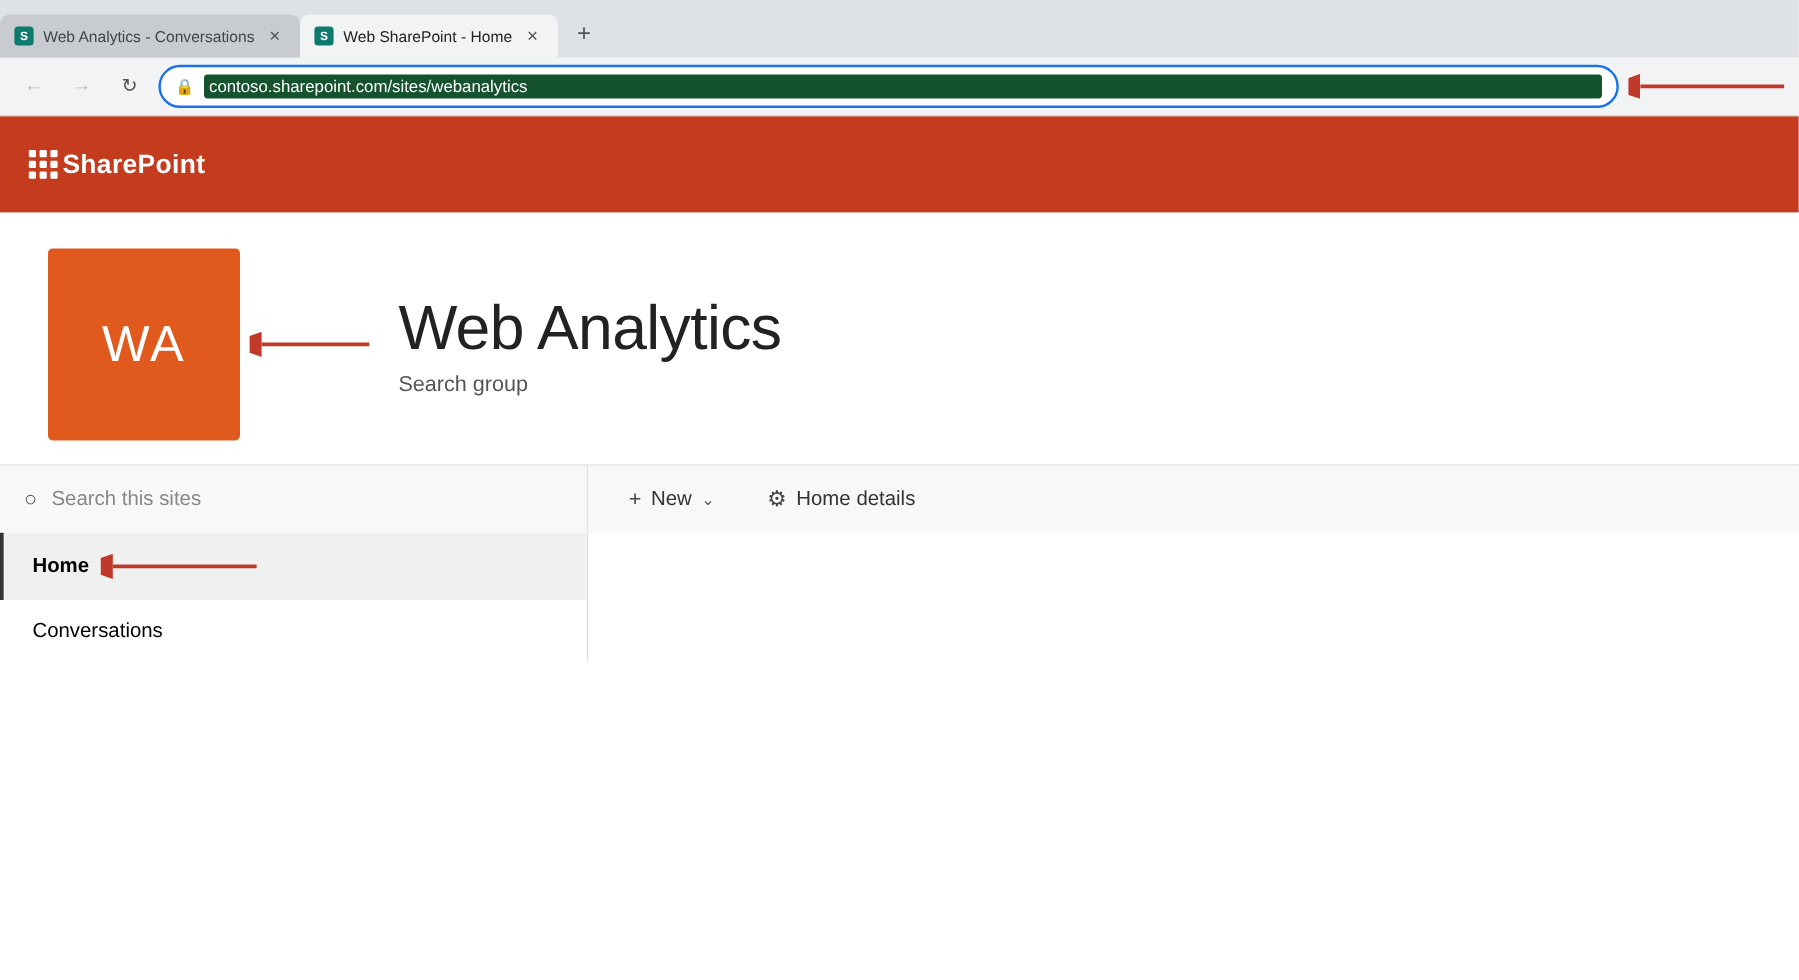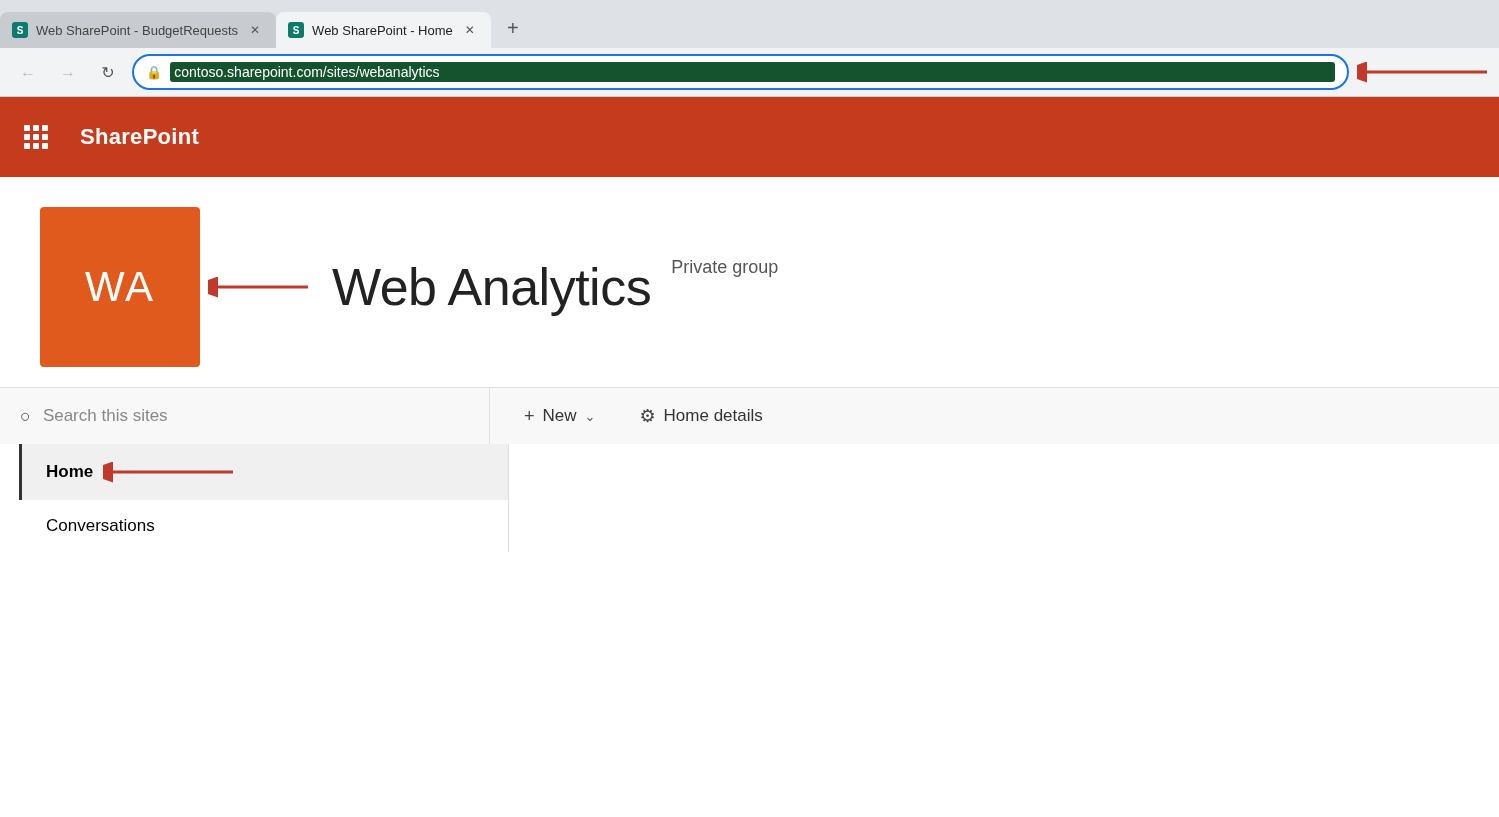--- a/index.html
+++ b/index.html
@@ -119,21 +119,21 @@
       border-radius: 3px;
     }
 
     
     .sharepoint-header {
       background: #c43b1e;
       height: 80px;
       display: flex;
       align-items: center;
       padding: 0 24px;
-      gap: 32px;
+      gap: 4px;
     }
     .sp-grid-icon {
       display: grid;
       grid-template-columns: repeat(3, 6px);
       gap: 3px;
       cursor: pointer;
     }
     .sp-grid-dot {
       width: 6px; height: 6px;
       background: white;
@@ -163,22 +163,22 @@
       align-items: center;
       justify-content: center;
       color: white;
       font-size: 42px;
       font-weight: 300;
       letter-spacing: 2px;
       flex-shrink: 0;
     }
     .site-info {
       display: flex;
-      flex-direction: row;
-      gap: 20px;
+      flex-direction: column;
+      gap: 6px;
     }
     .site-name {
       font-size: 52px;
       font-weight: 300;
       color: #222;
       letter-spacing: -0.5px;
     }
     .site-type {
       font-size: 18px;
       color: #555;
@@ -229,21 +229,20 @@
       border-radius: 4px;
     }
     .toolbar-btn-icon {
       font-size: 18px;
       color: #444;
     }
 
     
     .content-area {
       display: flex;
-      margin-left: 19px;
     }
     .left-nav {
       width: 490px;
       flex-shrink: 0;
       border-right: 1px solid #e0e0e0;
       background: #fff;
     }
     .nav-item {
       display: flex;
       align-items: center;
@@ -259,21 +258,21 @@
     }
   </style>
 </head>
 <body>
 
 <div class="browser-chrome">
 
   <div class="tab-bar">
     <div class="tab inactive">
       <div class="tab-icon">S</div>
-      <span class="tab-label">Web SharePoint - BudgetRequests</span>
+      <span class="tab-label">Web Analytics - Conversations</span>
       <div class="tab-close">✕</div>
     </div>
     <div class="tab active">
       <div class="tab-icon">S</div>
       <span class="tab-label">Web SharePoint - Home</span>
       <div class="tab-close">✕</div>
     </div>
     <div class="tab-new">+</div>
   </div>
 
@@ -322,21 +321,21 @@
       <defs>
         <marker id="arrowhead2" markerWidth="10" markerHeight="7" refX="0" refY="3.5" orient="auto">
           <polygon points="0 0, 10 3.5, 0 7" fill="#c0392b"></polygon>
         </marker>
       </defs>
       <line x1="100" y1="15" x2="10" y2="15" stroke="#c0392b" stroke-width="3" marker-end="url(#arrowhead2)"></line>
     </svg>
   </div>
   <div class="site-info">
     <span class="site-name">Web Analytics</span>
-    <span class="site-type">Private group</span>
+    <span class="site-type">Search group</span>
   </div>
 </div>
 
 <div class="toolbar-row">
   <div class="search-area">
     <span class="search-icon-wrap">○</span>
     <span class="search-text">Search this sites</span>
   </div>
   <div class="toolbar-actions">
     <div class="toolbar-btn">

